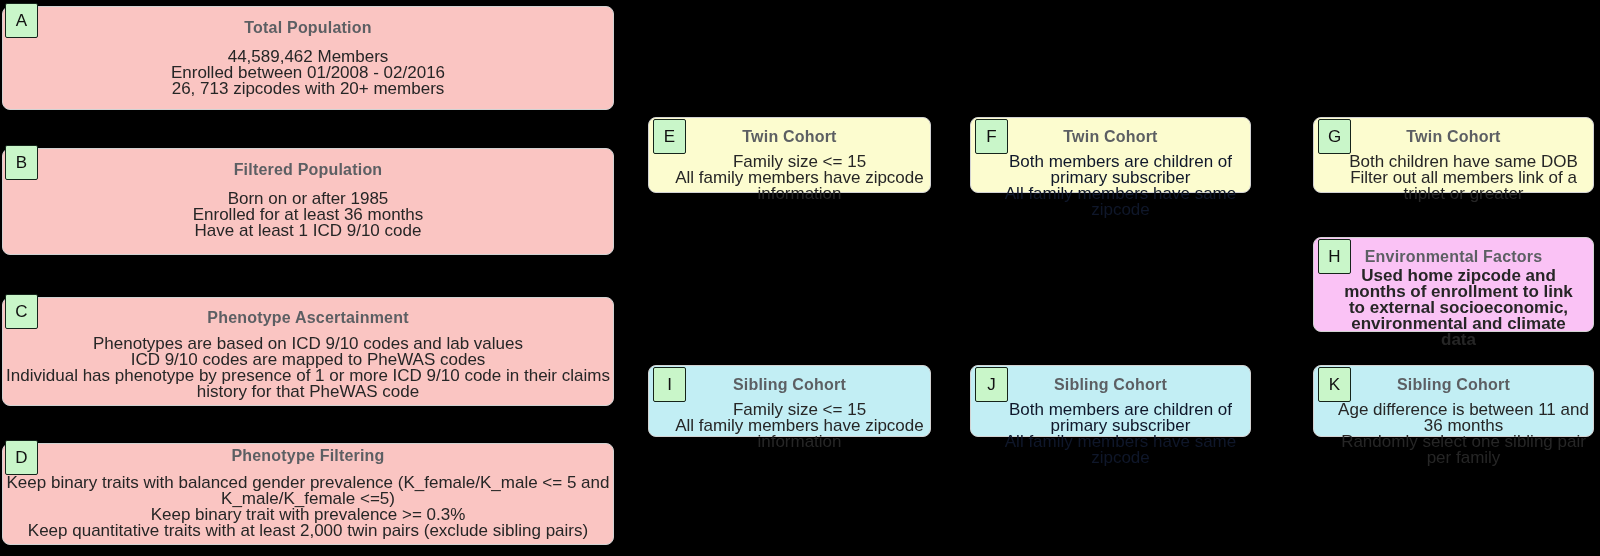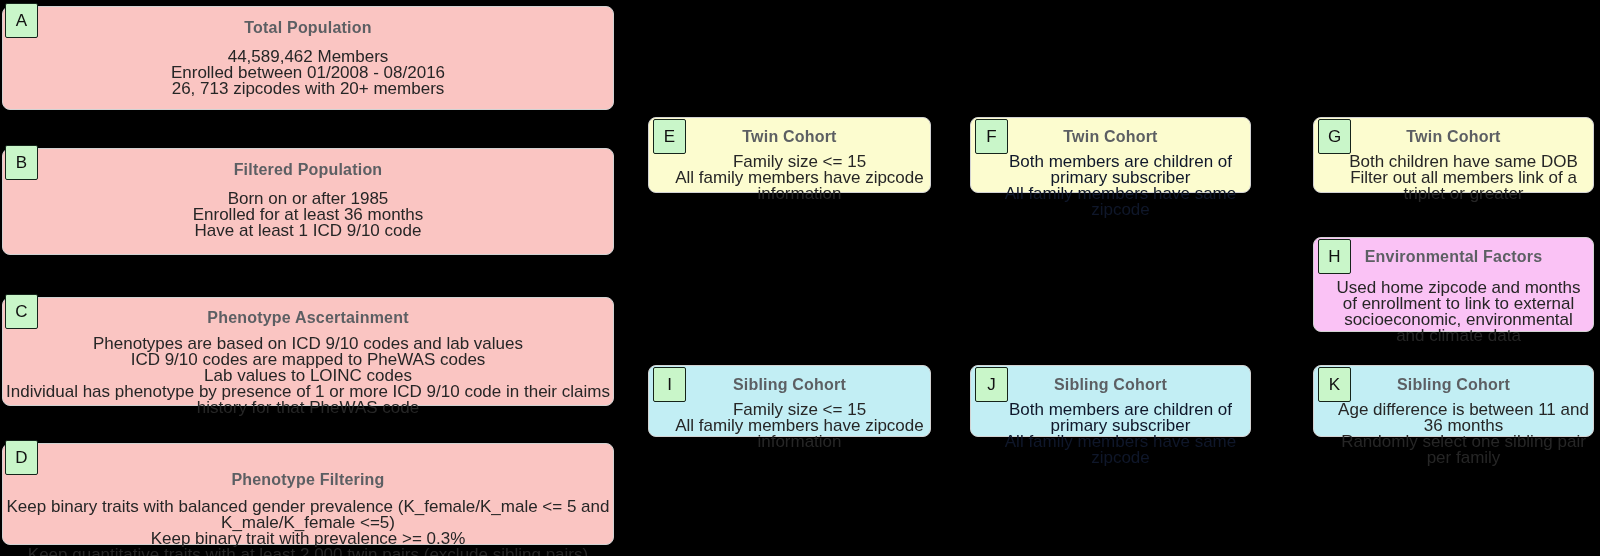--- a/index.html
+++ b/index.html
@@ -81,21 +81,21 @@
 
 <div class="stage">
 
   <div id="node-a" class="node pink big">
     <div class="tag">
         <span>A</span>
       </div>
     <div class="title">Total Population</div>
     <div class="lines">
       <div>44,589,462 Members</div>
-      <div>Enrolled between 01/2008 - 08/2016</div>
+      <div>Enrolled between 01/2008 - 02/2016</div>
       <div>26, 713 zipcodes with 20+ members</div>
     </div>
   </div>
 
   <div id="node-b" class="node pink big">
     <div class="tag">
         <span>B</span>
       </div>
     <div class="title">Filtered Population</div>
     <div class="lines">
@@ -106,30 +106,29 @@
   </div>
 
   <div id="node-c" class="node pink big">
     <div class="tag">
         <span>C</span>
       </div>
     <div class="title" style="margin-top:11px;">Phenotype Ascertainment</div>
     <div class="lines" style="margin-top:9px;">
       <div>Phenotypes are based on ICD 9/10 codes and lab values</div>
       <div>ICD 9/10 codes are mapped to PheWAS codes</div>
-      <div>Lab values to LOINC codes</div>
       <div>Individual has phenotype by presence of 1 or more ICD 9/10 code in their claims history for that PheWAS code</div>
     </div>
   </div>
 
   <div id="node-d" class="node pink big">
     <div class="tag">
         <span>D</span>
       </div>
-    <div class="title" style="margin-top:27px;">Phenotype Filtering</div>
+    <div class="title" style="margin-top:3px;">Phenotype Filtering</div>
     <div class="lines" style="margin-top:10px;text-align:center;">
       <div>Keep binary traits with balanced gender prevalence (K_female/K_male &lt;= 5 and K_male/K_female &lt;=5)</div>
       <div>Keep binary trait with prevalence &gt;= 0.3%</div>
       <div>Keep quantitative traits with at least 2,000 twin pairs (exclude sibling pairs)</div>
     </div>
   </div>
 
   <div id="node-e" class="node yellow small">
     <div class="tag">
         <span>E</span>
@@ -161,21 +160,21 @@
       <div>Both children have same DOB</div>
       <div>Filter out all members link of a triplet or greater</div>
     </div>
   </div>
 
   <div id="node-h" class="node magenta small pad-wrap">
     <div class="tag">
         <span>H</span>
       </div>
     <div class="title">Environmental Factors</div>
-    <div class="lines" style="margin-top:14px;">
+    <div class="lines" style="margin-top:2px;font-weight:bold;">
       <div>Used home zipcode and months of enrollment to link to external socioeconomic, environmental and climate data</div>
     </div>
   </div>
 
   <div id="node-i" class="node cyan small">
     <div class="tag">
         <span>I</span>
       </div>
     <div class="title">Sibling Cohort</div>
     <div class="lines">

